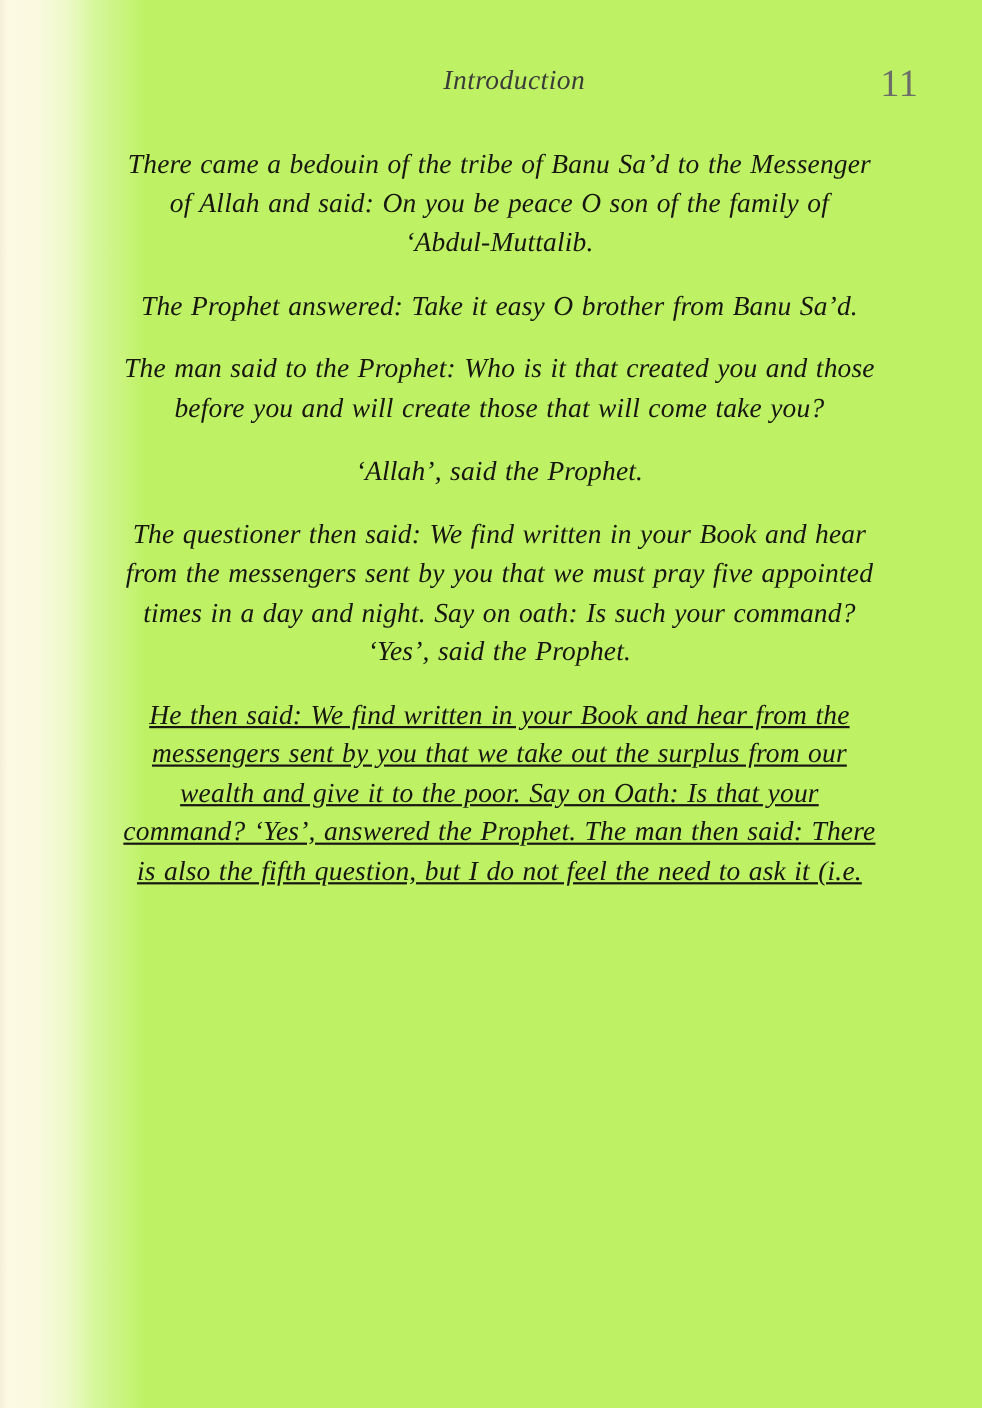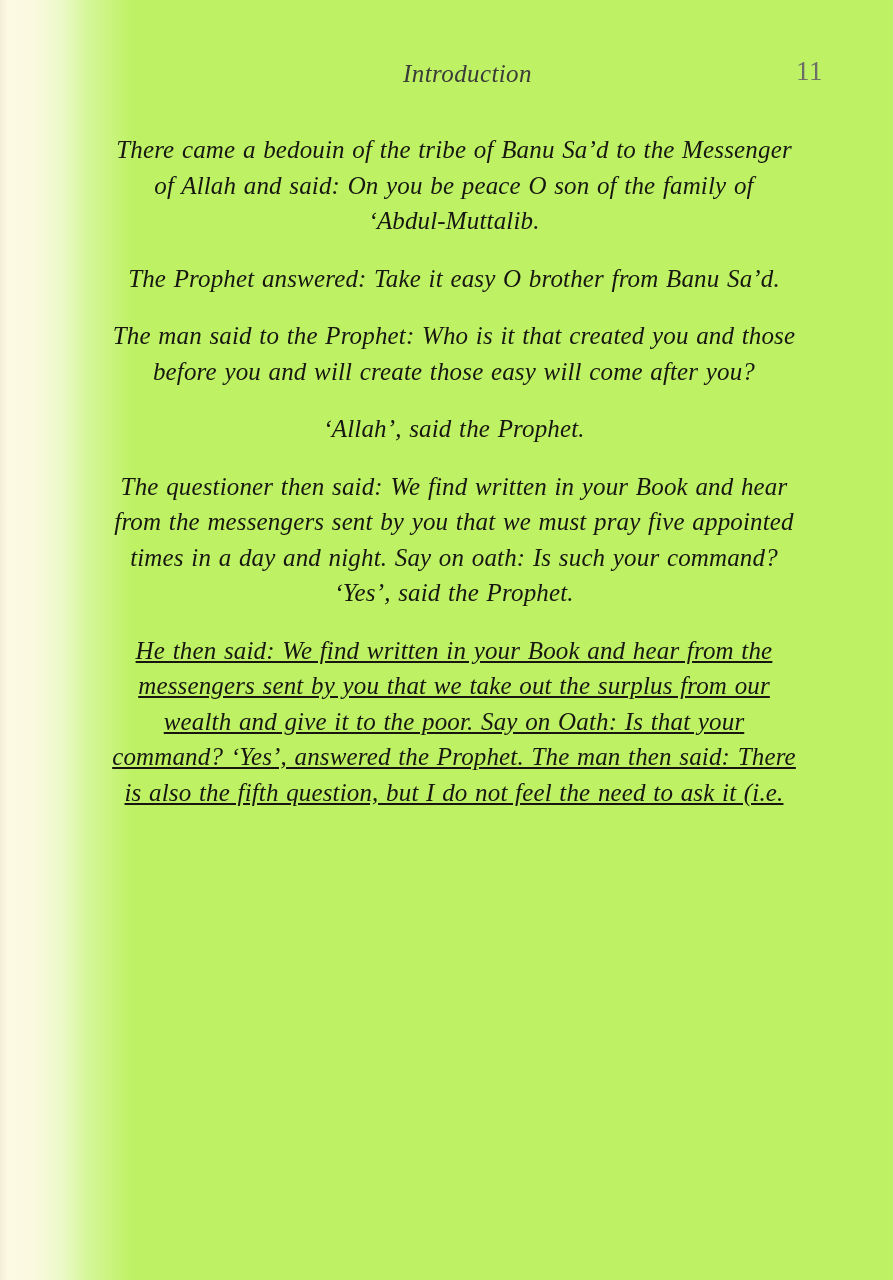--- a/index.html
+++ b/index.html
@@ -62,23 +62,23 @@
     top: 0;
     text-align: center;
     font-style: italic;
     font-size: 25px;
     letter-spacing: 0.4px;
     color: #3b3b38;
   }
 
   .folio {
     position: absolute;
-    right: 16px;
+    right: 4px;
     top: -4px;
-    font-size: 27px;
+    font-size: 35px;
     color: #6c6c68;
     letter-spacing: 0.5px;
     text-align: right;
   }
 
   .text-block {
     position: absolute;
     left: 96px;
     width: 700px;
     top: 132px;
@@ -112,19 +112,19 @@
 <div class="page">
 
   <div class="page-header">
     <div class="running-head">Introduction</div>
     <div class="folio">11</div>
   </div>
 
   <div class="text-block">
     <p class="para">There came a bedouin of the tribe of Banu Sa’d to the Messenger of Allah and said: On you be peace O son of the family of ‘Abdul-Muttalib.</p>
     <p class="para">The Prophet answered: Take it easy O brother from Banu Sa’d.</p>
-    <p class="para">The man said to the Prophet: Who is it that created you and those before you and will create those easy will come after you?</p>
+    <p class="para">The man said to the Prophet: Who is it that created you and those before you and will create those that will come take you?</p>
     <p class="para">‘Allah’, said the Prophet.</p>
     <p class="para">The questioner then said: We find written in your Book and hear from the messengers sent by you that we must pray five appointed times in a day and night. Say on oath: Is such your command? ‘Yes’, said the Prophet.</p>
     <p class="para para-clipped">He then said: We find written in your Book and hear from the messengers sent by you that we take out the surplus from our wealth and give it to the poor. Say on Oath: Is that your command? ‘Yes’, answered the Prophet. The man then said: There is also the fifth question, but I do not feel the need to ask it (i.e.</p>
   </div>
 
 </div>
 
 </body></html>

